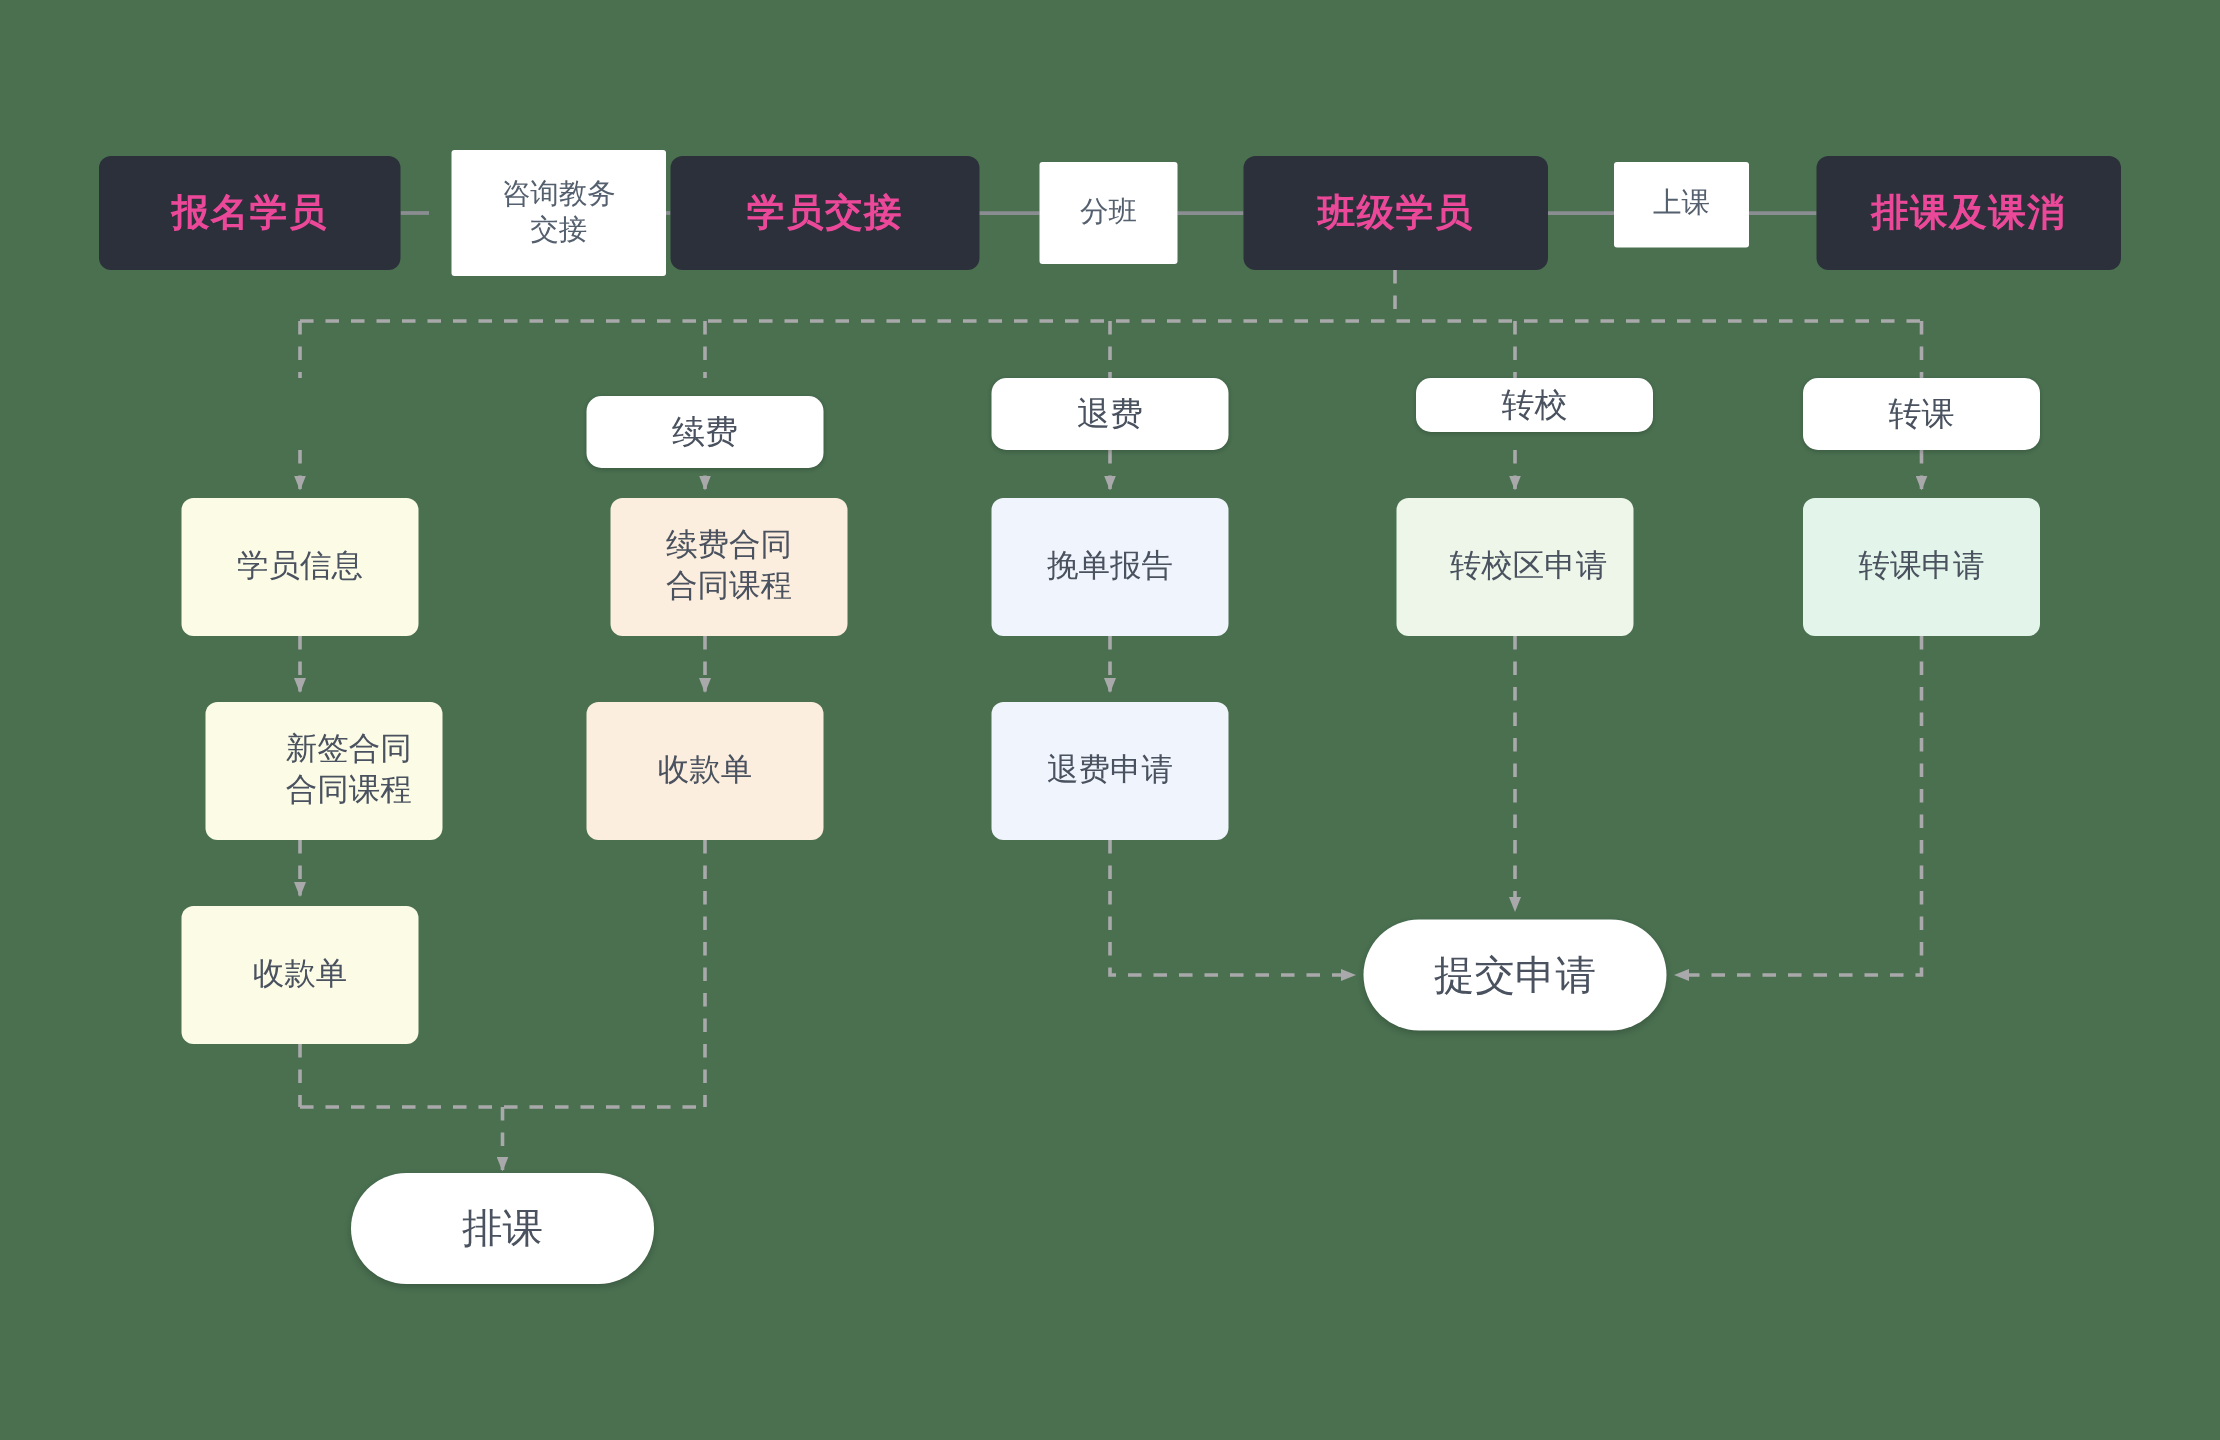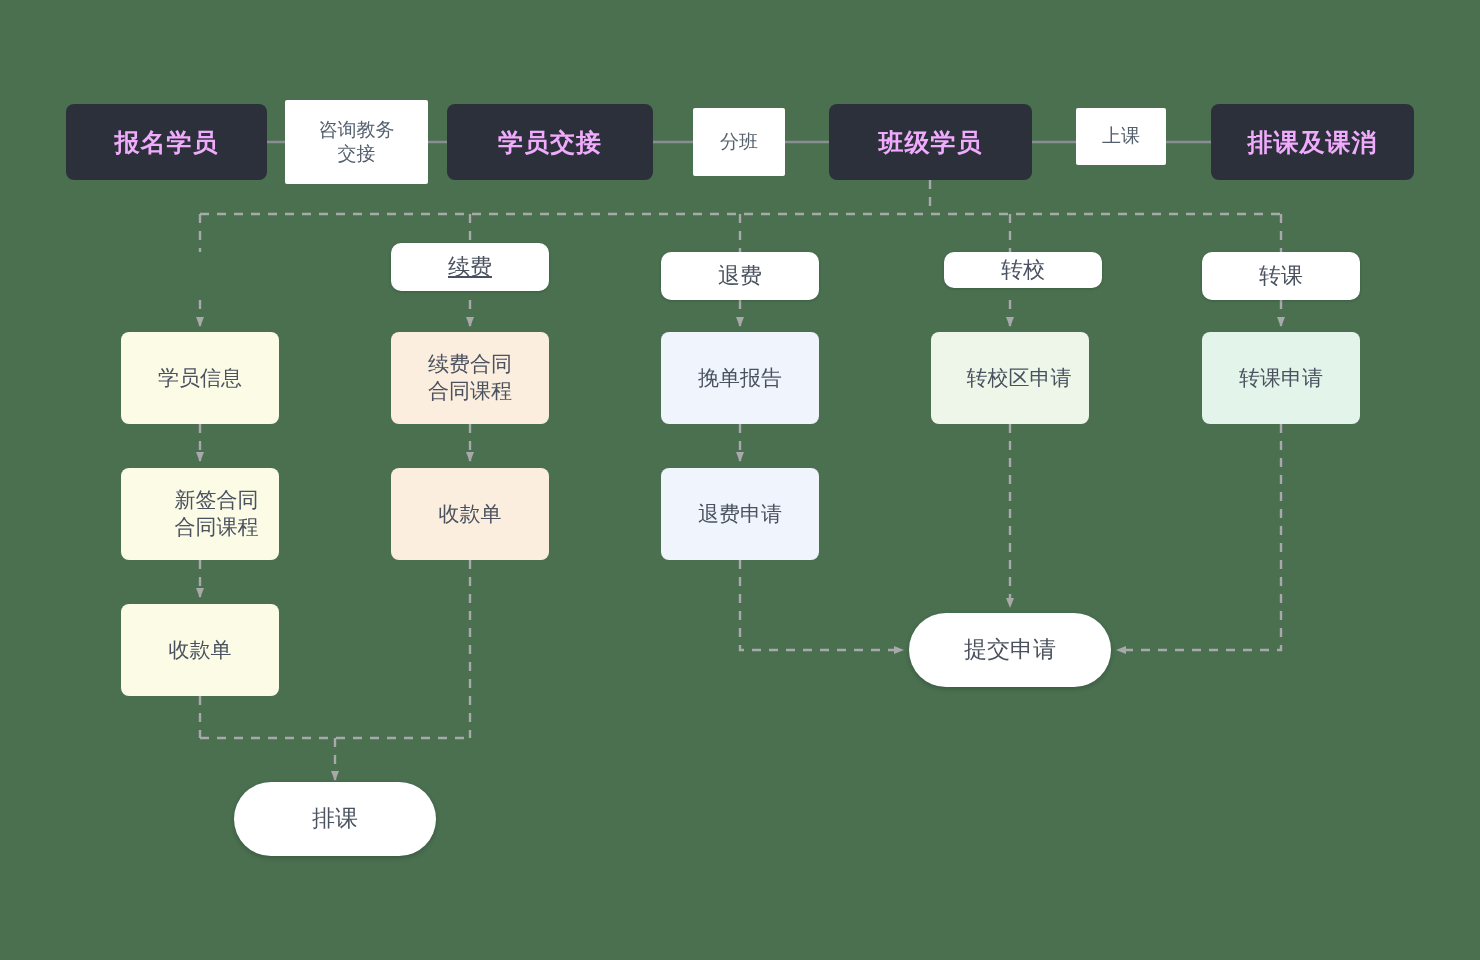--- a/index.html
+++ b/index.html
@@ -11,21 +11,21 @@
     position:relative;
   }
   #canvas{position:absolute;inset:0;width:1480px;height:960px;}
   svg.wires{position:absolute;left:0;top:0;width:1480px;height:960px;}
 
   .node{position:absolute;box-sizing:border-box;display:flex;align-items:center;
         justify-content:center;text-align:center;line-height:1.28;}
 
   
   .stage{
-    background:#2b303b;color:#f0abfc;border-radius:8px;
+    background:#2b303b;color:#ec4899;border-radius:8px;
     font-size:25px;font-weight:bold;letter-spacing:1px;
   }
   
   .stagelabel{
     background:#ffffff;color:#55606e;border-radius:2px;
     font-size:19px;font-weight:normal;
   }
   
   .branch{
     background:#ffffff;color:#4a525f;border-radius:10px;
@@ -37,25 +37,25 @@
     border-radius:8px;color:#4a525f;font-size:21px;
   }
   .doc.cream{background:#fbfbe6;}
   .doc.peach{background:#fceede;}
   .doc.blue {background:#f0f4fc;}
   .doc.mint {background:#edf6e8;}
   .doc.mint2{background:#e3f5ea;}
 
   
   .terminal{
-    background:#ffffff;color:#4a525f;font-size:23px;
+    background:#ffffff;color:#4a525f;font-size:27px;
     border-radius:999px;
     box-shadow:0 2px 5px rgba(0,0,0,.20);
   }
-  .lines2{white-space:pre-line;}
+  .lines2{white-space:pre-line;margin-left:16px;}
 </style>
 </head>
 <body>
 
 <div id="canvas">
 
   <svg class="wires" viewBox="0 0 1480 960" xmlns="http://www.w3.org/2000/svg">
     <defs>
       <marker id="arw" markerWidth="10" markerHeight="8" refX="9" refY="4" orient="auto" markerUnits="userSpaceOnUse">
         <path d="M0,0 L10,4 L0,8 z" fill="#a9a9ab"></path>
@@ -115,21 +115,21 @@
   <div class="node stage" style="left:447px;top:104px;width:206px;height:76px;">学员交接</div>
 
   <div class="node stagelabel" style="left:693px;top:108px;width:92px;height:68px;">分班</div>
 
   <div class="node stage" style="left:829px;top:104px;width:203px;height:76px;">班级学员</div>
 
   <div class="node stagelabel" style="left:1076px;top:108px;width:90px;height:57px;">上课</div>
 
   <div class="node stage" style="left:1211px;top:104px;width:203px;height:76px;">排课及课消</div>
 
-  <div class="node branch" style="left:391px;top:243px;width:158px;height:48px;text-decoration:underline;">续费</div>
+  <div class="node branch" style="left:391px;top:264px;width:158px;height:48px;">续费</div>
   <div class="node branch" style="left:661px;top:252px;width:158px;height:48px;">退费</div>
   <div class="node branch" style="left:944px;top:252px;width:158px;height:36px;">转校</div>
   <div class="node branch" style="left:1202px;top:252px;width:158px;height:48px;">转课</div>
 
   <div class="node doc cream" style="left:121px;top:332px;width:158px;height:92px;">学员信息</div>
   <div class="node doc cream lines2" style="left:121px;top:468px;width:158px;height:92px;padding-left:33px;">新签合同
 合同课程</div>
   <div class="node doc cream" style="left:121px;top:604px;width:158px;height:92px;">收款单</div>
 
   <div class="node doc peach lines2" style="left:391px;top:332px;width:158px;height:92px;">续费合同

